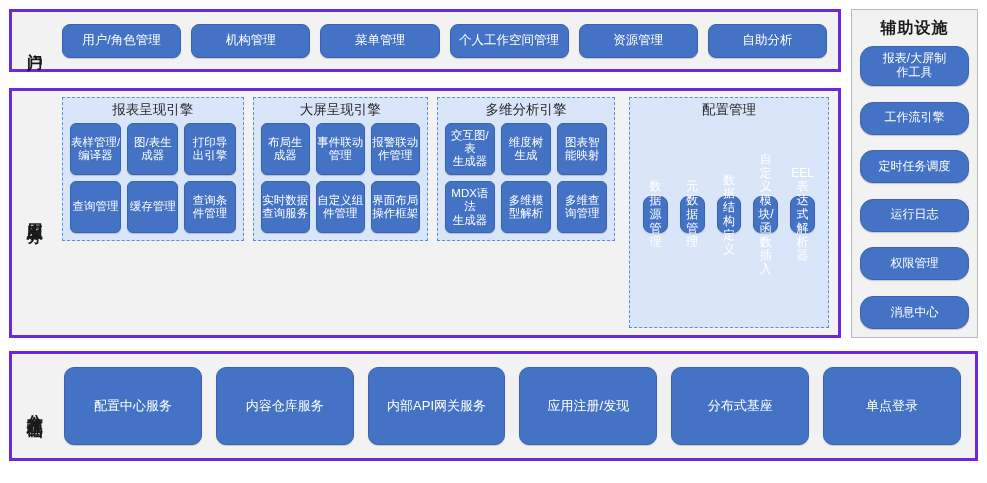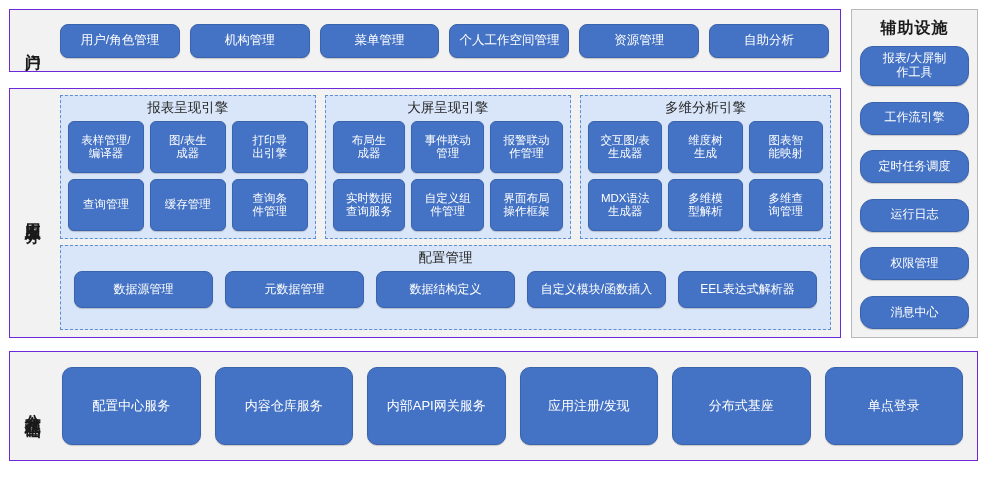--- a/index.html
+++ b/index.html
@@ -21,21 +21,21 @@
     height: 483px;
     box-sizing: border-box;
     padding: 9px 9px 9px 9px;
     background: #ffffff;
   }
 
   
   .band {
     position: relative;
     box-sizing: border-box;
-    border: 1px solid #6d28d9;
+    border: 3px solid #6d28d9;
     background: #f2f2f2;
     display: flex;
     align-items: stretch;
   }
 
   .band-label {
     flex: 0 0 auto;
     width: 46px;
     display: flex;
     align-items: center;
@@ -135,23 +135,23 @@
   .app-band {
     position: absolute;
     left: 9px;
     top: 88px;
     width: 832px;
     height: 250px;
   }
   .app-content {
     flex: 1 1 auto;
     display: flex;
-    flex-direction: column;
+    flex-direction: row;
     padding: 6px 9px 7px 4px;
-    gap: 6px;
+    gap: 14px;
   }
   .engines-row {
     flex: 0 0 auto;
     display: flex;
     gap: 9px;
     height: 144px;
   }
 
   .dashed-panel {
     box-sizing: border-box;

